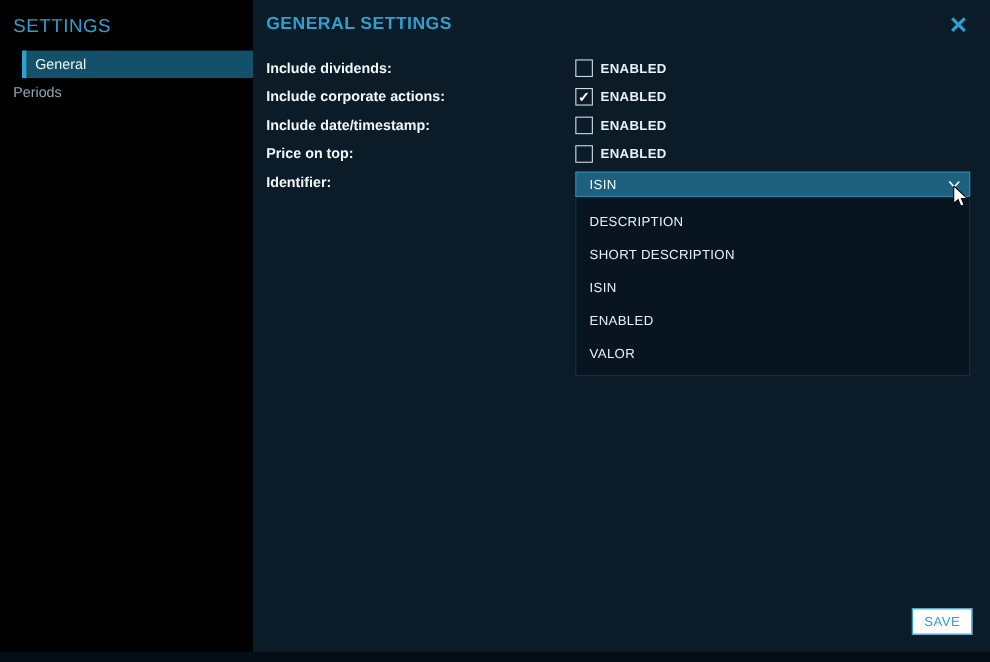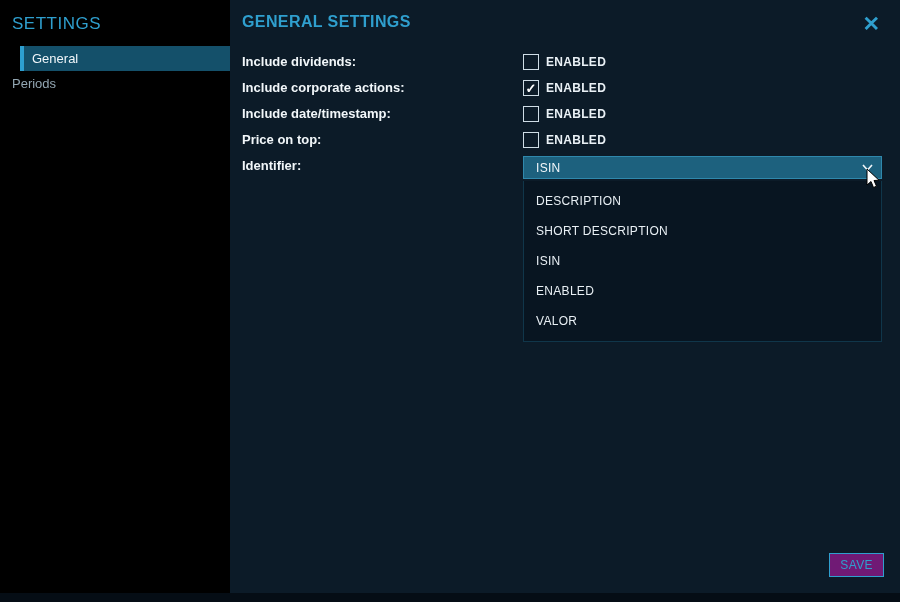--- a/index.html
+++ b/index.html
@@ -83,21 +83,21 @@
   }
   .dd-option {
     height:30px; line-height:30px; padding-left:12px;
     color:#e8eff4; font-size:12px; letter-spacing:.3px; cursor:pointer;
   }
 
   
   .save-btn {
     position:absolute; right:16px; bottom:16px;
     min-width:46px; height:24px; padding:0 10px;
-    background:#701a75; border:1px solid #2f9fce; color:#2f9fce;
+    background:#ffffff; border:1px solid #2f9fce; color:#2f9fce;
     font-size:12px; letter-spacing:.4px;
     display:flex; align-items:center; justify-content:center;
     cursor:pointer;
   }
   .bottom-strip {
     position:absolute; left:0; bottom:0; width:900px; height:9px;
     background:#050d15;
   }
 
   

